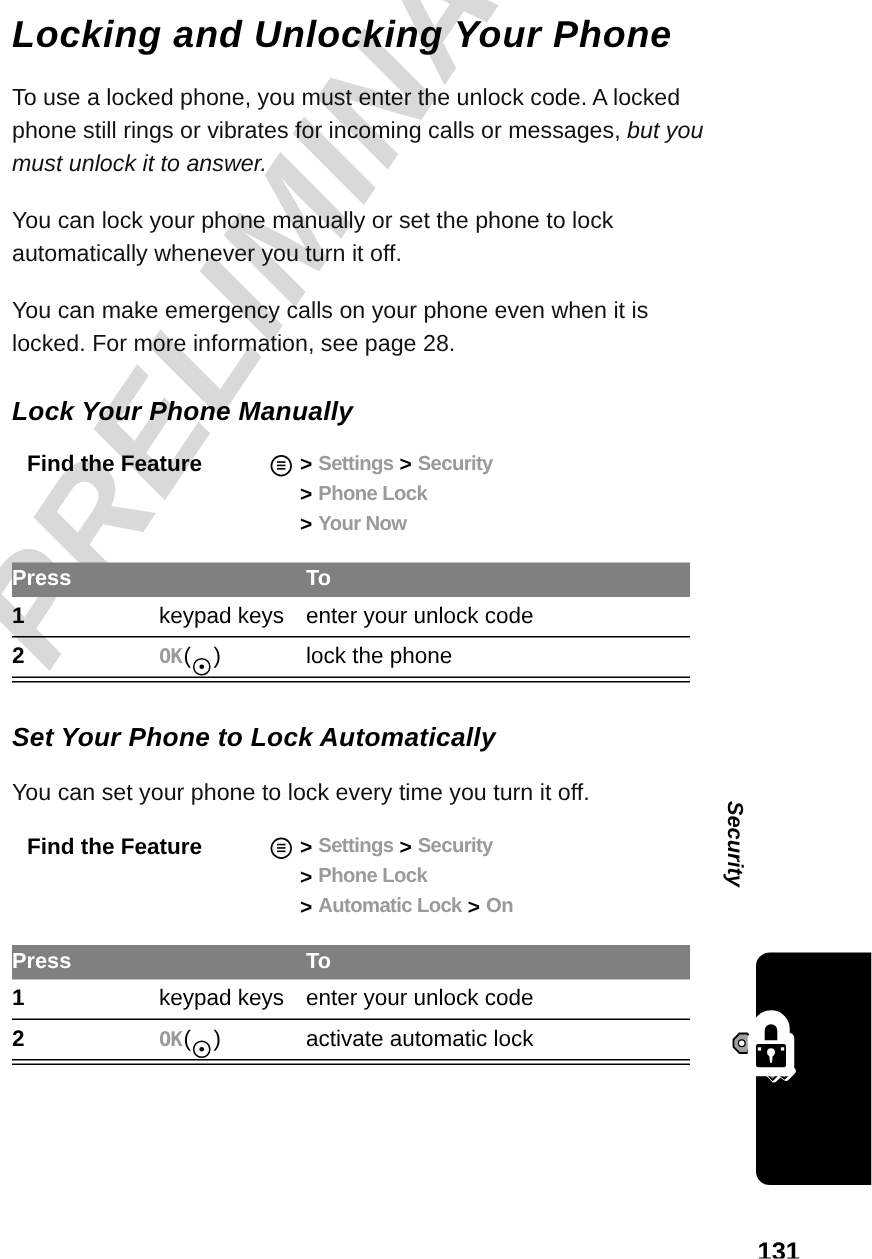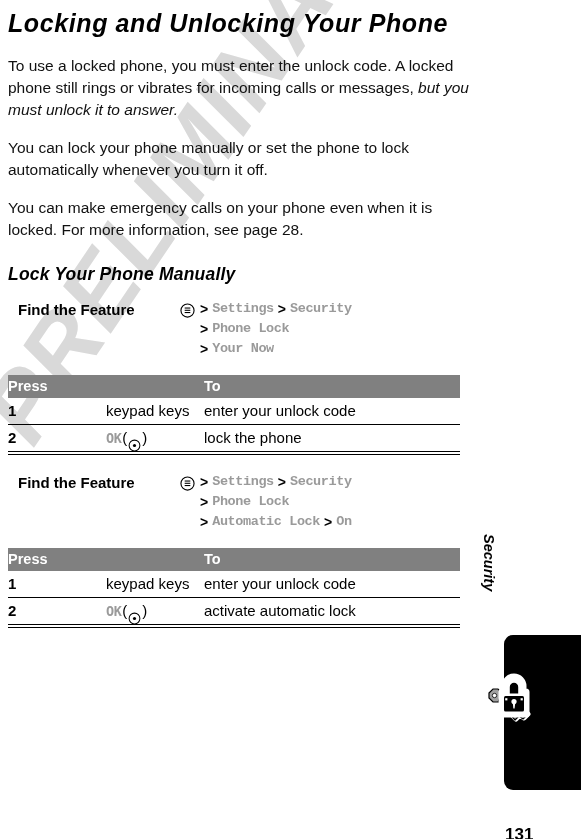--- a/index.html
+++ b/index.html
@@ -114,21 +114,21 @@
     top: 1px;
   }
   .chev {
     color: #000;
     font-weight: bold;
     font-size: 14px;
     margin: 0 4px;
   }
   .chev.lead { margin-left: 0; }
   .menu-term {
-    font-family: Liberation Mono, monospace;
+    font-family: Liberation Sans, sans-serif;
     font-weight: bold;
     font-size: 13.5px;
     letter-spacing: -0.4px;
     color: #9a9a9a;
   }
   .ff-indent { padding-left: 20px; }
 
   
   table.steps-table {
     width: 452px;
@@ -312,21 +312,23 @@
               </span>
               <span class="paren">)</span>
             </span>
           </td>
           <td class="c-to">lock the phone</td>
         </tr>
       </tbody>
     </table>
     <div class="table-bottom-rule"></div>
 
-
+    <h2 class="section-head">Set Your Phone to Lock Automatically</h2>
+
+    <p class="body-para">You can set your phone to lock every time you turn it off.</p>
 
     <div class="find-feature">
       <div class="ff-label">Find the Feature</div>
       <div class="ff-path">
 
         <div class="ff-line">
           <span class="menu-key-icon">
             <svg viewBox="0 0 16 16" width="15" height="15">
               <circle cx="8" cy="8" r="7" fill="#fff" stroke="#000" stroke-width="1.2"></circle>
               <rect x="5" y="4.8" width="6" height="1.15" fill="#000"></rect>

